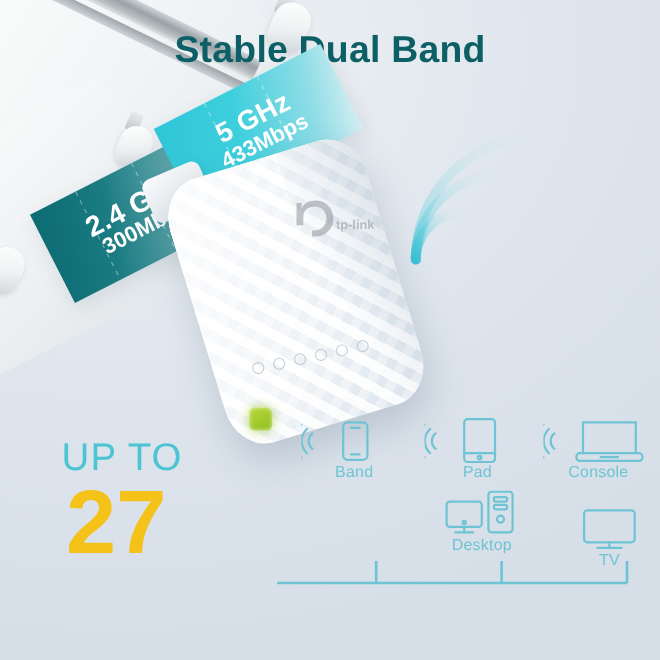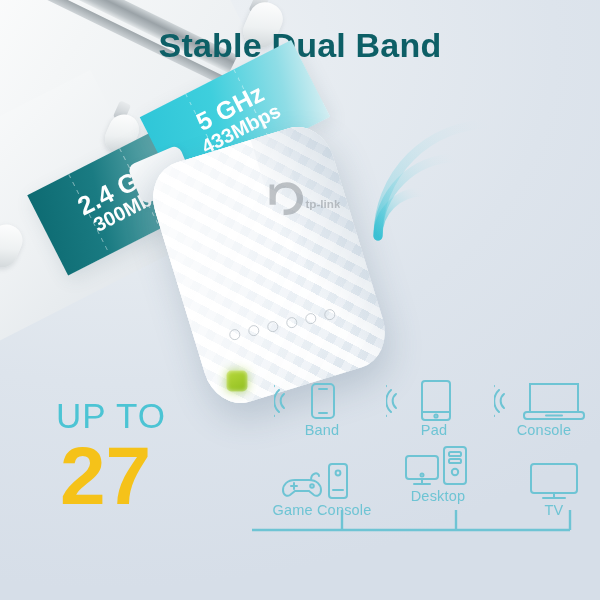--- a/index.html
+++ b/index.html
@@ -289,38 +289,20 @@
             <path d="M0 36 A 21 21 0 0 1 0 6"></path>
             <path d="M36 32 L36 4 L84 4 L84 32"></path>
             <rect x="30" y="32" width="60" height="7" rx="3"></rect>
             <line x1="52" y1="35.5" x2="68" y2="35.5"></line>
           </g>
         </svg>
       </div>
       <div class="lbl">Console</div>
     </div>
 
-    <div class="cell" style="left:14px;top:80px;width:112px;">
-      <div class="icoWrap">
-        <svg width="86" height="42" viewBox="0 0 86 42">
-          <g fill="none" stroke="#6ec4d4" stroke-width="2" stroke-linecap="round">
-            <path d="M16 20 C8 20 4 25 4 30 C4 35 8 37 11 35 L16 31 L30 31 L35 35
-                     C38 37 42 35 42 30 C42 25 38 20 30 20 Z"></path>
-            <line x1="12" y1="26" x2="18" y2="26"></line>
-            <line x1="15" y1="23" x2="15" y2="29"></line>
-            <circle cx="33" cy="26" r="1.8"></circle>
-            <path d="M32 20 C32 12 40 12 40 16"></path>
-            <rect x="50" y="4" width="18" height="34" rx="3"></rect>
-            <circle cx="59" cy="13" r="2.4"></circle>
-            <line x1="54" y1="30" x2="64" y2="30"></line>
-          </g>
-        </svg>
-      </div>
-      <div class="lbl">Game Console</div>
-    </div>
 
     <div class="cell" style="left:134px;top:66px;width:104px;">
       <div class="icoWrap">
         <svg width="92" height="42" viewBox="0 0 92 42">
           <g fill="none" stroke="#6ec4d4" stroke-width="2" stroke-linecap="round">
             <rect x="14" y="10" width="32" height="23" rx="3"></rect>
             <line x1="22" y1="38" x2="38" y2="38"></line>
             <line x1="30" y1="33" x2="30" y2="38"></line>
             <circle cx="30" cy="29" r="1.5"></circle>
             <rect x="52" y="1" width="22" height="37" rx="3"></rect>

